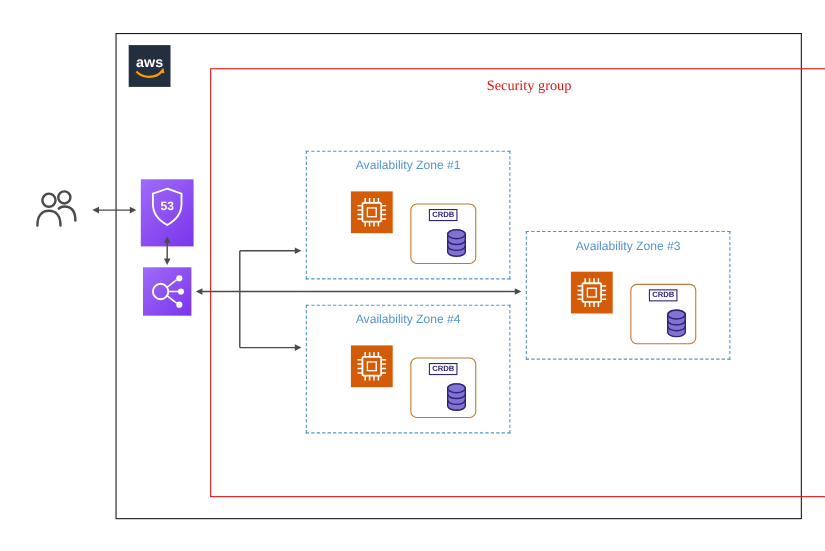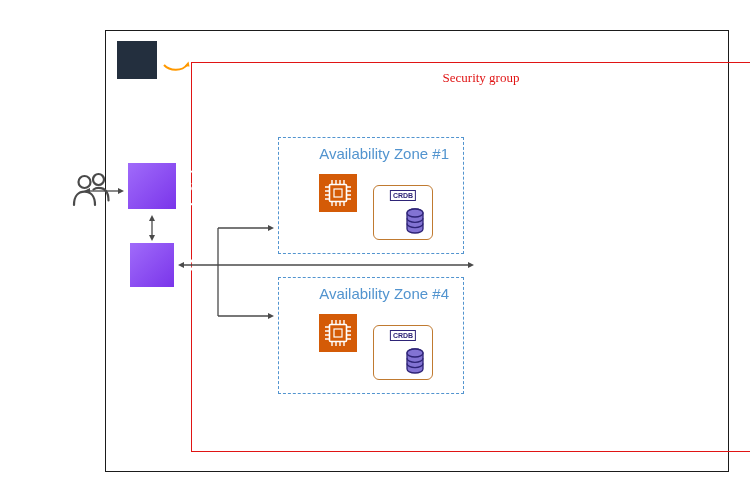--- a/index.html
+++ b/index.html
@@ -1,47 +1,47 @@
 <!DOCTYPE html>
 <html style="--outer-border: #1b1b1b; --sg-red: #e01414; --vpc-green: #3f8624; --az-blue: #5294cf; --ec2-orange: #d45b07; --crdb-border: #c07a30; --db-purple: #8273d3; --db-stroke: #2e2477; --icon-purple-light: #a06bfa; --icon-purple-dark: #7a35ea; --arrow: #4a4a4a; --aws-dark: #232f3e; --aws-orange: #ff9900;"><head>
 <meta charset="utf-8">
 <style>
   html,body{margin:0;padding:0;background:#ffffff;}
   .canvas{position:relative;width:750px;height:501px;background:#ffffff;
           font-family:"Liberation Sans",sans-serif;overflow:hidden;}
-  .box{position:absolute;box-sizing:border-box;padding-left:40px;}
+  .box{position:absolute;box-sizing:border-box;}
 
   .outer{left:105px;top:30px;width:624px;height:442px;border:1px solid var(--outer-border);}
   .aws-logo{left:117px;top:41px;width:38px;height:38px;background:var(--aws-dark);}
 
   .sg{left:191px;top:62px;width:580px;height:390px;border:1px solid var(--sg-red);font-family:Liberation Serif, serif;}
   .sg-label{position:absolute;top:7px;left:0;right:0;text-align:center;
             color:var(--sg-red);font-size:13px;}
 
   .vpc{left:229px;top:96px;width:449px;height:318px;border:1px solid var(--vpc-green);}
   .vpc-icon{position:absolute;left:-1px;top:-1px;width:44px;height:30px;background:var(--vpc-green);}
   .vpc-label{position:absolute;left:54px;top:6px;color:var(--vpc-green);font-size:14px;}
 
   .az{border:1.5px dashed var(--az-blue);}
   .az1{left:278px;top:137px;width:186px;height:117px;}
   .az2{left:278px;top:277px;width:186px;height:117px;}
   .az3{left:478px;top:210px;width:186px;height:117px;}
-  .az-label{position:absolute;top:7px;left:0;right:14px;text-align:right;
-            color:var(--az-blue);font-size:15px;}
+  .az-label{position:absolute;top:7px;left:0;right:0;text-align:center;
+            color:var(--az-blue);font-size:11px;}
 
   .ec2{position:absolute;left:40px;top:36px;width:38px;height:38px;background:var(--ec2-orange);}
   .crdb{position:absolute;left:94px;top:47px;width:58px;height:53px;background:#fff;
         border:1px solid var(--crdb-border);border-radius:6px;}
   .crdb-tag{position:absolute;top:4px;left:50%;transform:translateX(-50%);
             font-size:7px;font-weight:bold;color:var(--db-stroke);
             border:1px solid var(--db-stroke);padding:0 2px;line-height:9px;white-space:nowrap;}
   .db-svg{position:absolute;right:6px;bottom:4px;}
 
   .users{left:28px;top:166px;width:48px;height:48px;}
-  .r53{left:128px;top:163px;width:48px;height:46px;
+  .r53{left:128px;top:163px;width:48px;height:61px;
        background:linear-gradient(135deg,var(--icon-purple-light),var(--icon-purple-dark));}
   .elb{left:130px;top:243px;width:44px;height:44px;
        background:linear-gradient(135deg,var(--icon-purple-light),var(--icon-purple-dark));}
 
   .arrows{position:absolute;left:0;top:0;width:750px;height:501px;pointer-events:none;}
   .arrow-line{stroke:var(--arrow);stroke-width:1.3;fill:none;}
   .arrow-head{fill:var(--arrow);stroke:none;}
 
   .white-stroke{stroke:#ffffff;fill:none;}
   .white-fill{fill:#ffffff;stroke:none;}
@@ -97,20 +97,38 @@
     <div class="crdb">
       <span class="crdb-tag">CRDB</span>
       <svg class="db-svg" width="22" height="28" viewBox="0 0 22 28">
         <path d="M3,6 A8,4 0 0 1 19,6 V22 A8,4 0 0 1 3,22 Z" fill="var(--db-purple)" stroke="var(--db-stroke)" stroke-width="1.3"></path>
         <path d="M3,11.3 A8,4 0 0 0 19,11.3 M3,16.6 A8,4 0 0 0 19,16.6" fill="none" stroke="var(--db-stroke)" stroke-width="1.3"></path>
         <ellipse cx="11" cy="6" rx="8" ry="4" fill="var(--db-purple)" stroke="var(--db-stroke)" stroke-width="1.3"></ellipse>
       </svg>
     </div>
   </div>
 
+  <div class="box az az3">
+    <div class="az-label">Availability Zone #3</div>
+    <div class="ec2">
+      <svg width="38" height="38" viewBox="0 0 38 38">
+        <rect x="10.5" y="10.5" width="17" height="17" rx="1" class="white-stroke" stroke-width="1.6"></rect>
+        <rect x="15" y="15" width="8" height="8" class="white-stroke" stroke-width="1.2"></rect>
+        <path class="white-stroke" stroke-width="1.4" d="M13,6V10.5 M17,6V10.5 M21,6V10.5 M25,6V10.5 M13,27.5V32 M17,27.5V32 M21,27.5V32 M25,27.5V32 M6,13H10.5 M6,17H10.5 M6,21H10.5 M6,25H10.5 M27.5,13H32 M27.5,17H32 M27.5,21H32 M27.5,25H32"></path>
+      </svg>
+    </div>
+    <div class="crdb">
+      <span class="crdb-tag">CRDB</span>
+      <svg class="db-svg" width="22" height="28" viewBox="0 0 22 28">
+        <path d="M3,6 A8,4 0 0 1 19,6 V22 A8,4 0 0 1 3,22 Z" fill="var(--db-purple)" stroke="var(--db-stroke)" stroke-width="1.3"></path>
+        <path d="M3,11.3 A8,4 0 0 0 19,11.3 M3,16.6 A8,4 0 0 0 19,16.6" fill="none" stroke="var(--db-stroke)" stroke-width="1.3"></path>
+        <ellipse cx="11" cy="6" rx="8" ry="4" fill="var(--db-purple)" stroke="var(--db-stroke)" stroke-width="1.3"></ellipse>
+      </svg>
+    </div>
+  </div>
 
   <div class="box users">
     <svg width="48" height="48" viewBox="0 0 48 48">
       <g fill="none" stroke="var(--arrow)" stroke-width="2.2" stroke-linecap="round">
         <circle cx="30.5" cy="13.5" r="5.5"></circle>
         <path d="M25.5,23.5 C27,22.3 28.7,21.8 30.5,21.8 C36.3,21.8 40.5,25.3 40.5,34.5"></path>
         <circle cx="16.5" cy="16" r="6"></circle>
         <path d="M6,39 C6,29.2 11,25.6 16.5,25.6 C22,25.6 27,29.2 27,39"></path>
       </g>
     </svg>

